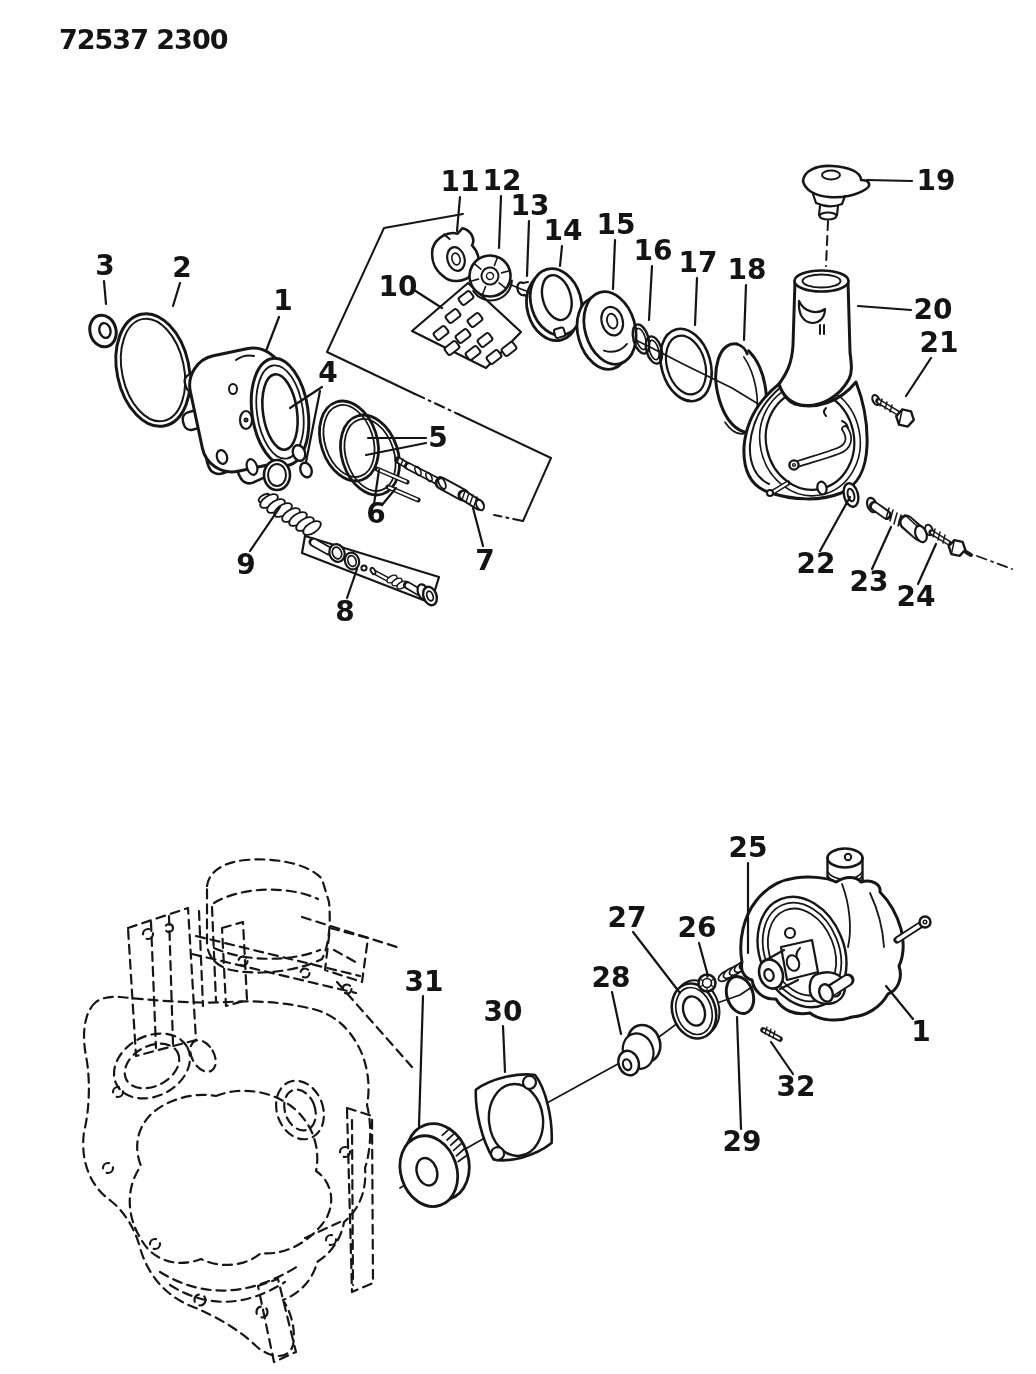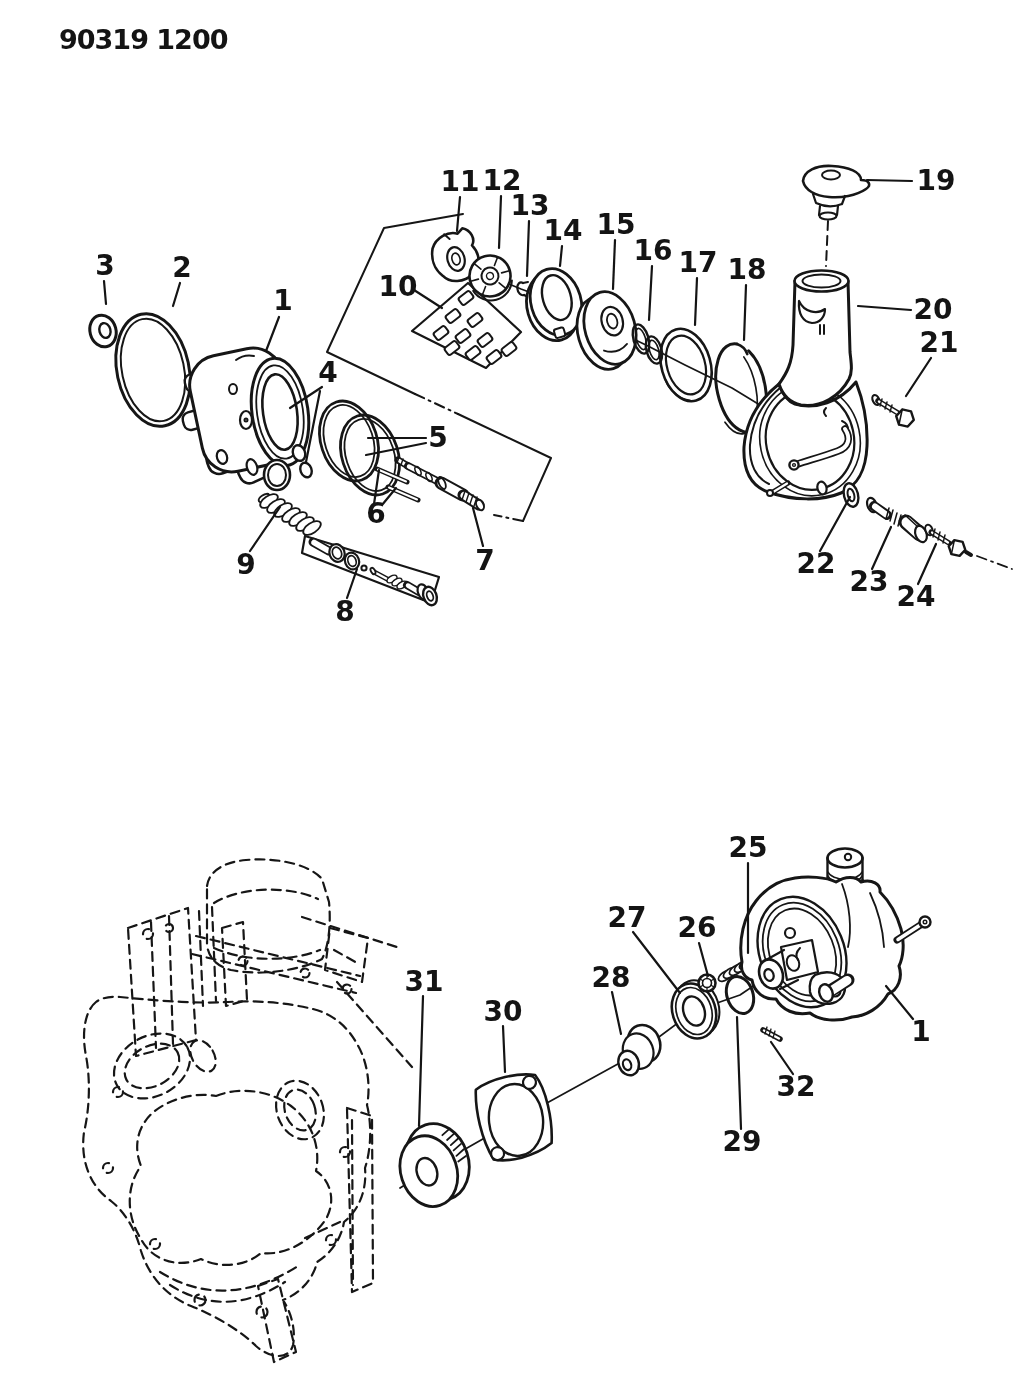--- a/index.html
+++ b/index.html
@@ -14,21 +14,21 @@
   svg text.callout{font-family:"DejaVu Sans",sans-serif;font-weight:bold;font-size:28px;
         fill:#141414;text-anchor:middle;}
   svg .leader{stroke:#141414;stroke-width:2.2;fill:none;stroke-linecap:round;}
   .doc-number{position:absolute;left:59px;top:24px;font-weight:bold;font-size:27px;
         letter-spacing:-1px;color:#141414;}
 </style>
 </head>
 <body>
 
 <div class="page">
-  <div class="doc-number">90319 1200</div>
+  <div class="doc-number">72537 2300</div>
 
   <svg width="1036" height="1374" viewBox="0 0 1036 1374">
 
     <g>
 
       <polyline class="ink" stroke-width="1.7" points="433,255 456,258 490,276 521,289 556,302 608,327 646,345 685,365 732,388 798,428"></polyline>
 
       <g>
         <polyline class="ink" stroke-width="2" points="463,214 384,228 327,352 415,394"></polyline>
         <line class="ink dashdot" stroke-width="2" x1="415" y1="394" x2="458" y2="414"></line>

